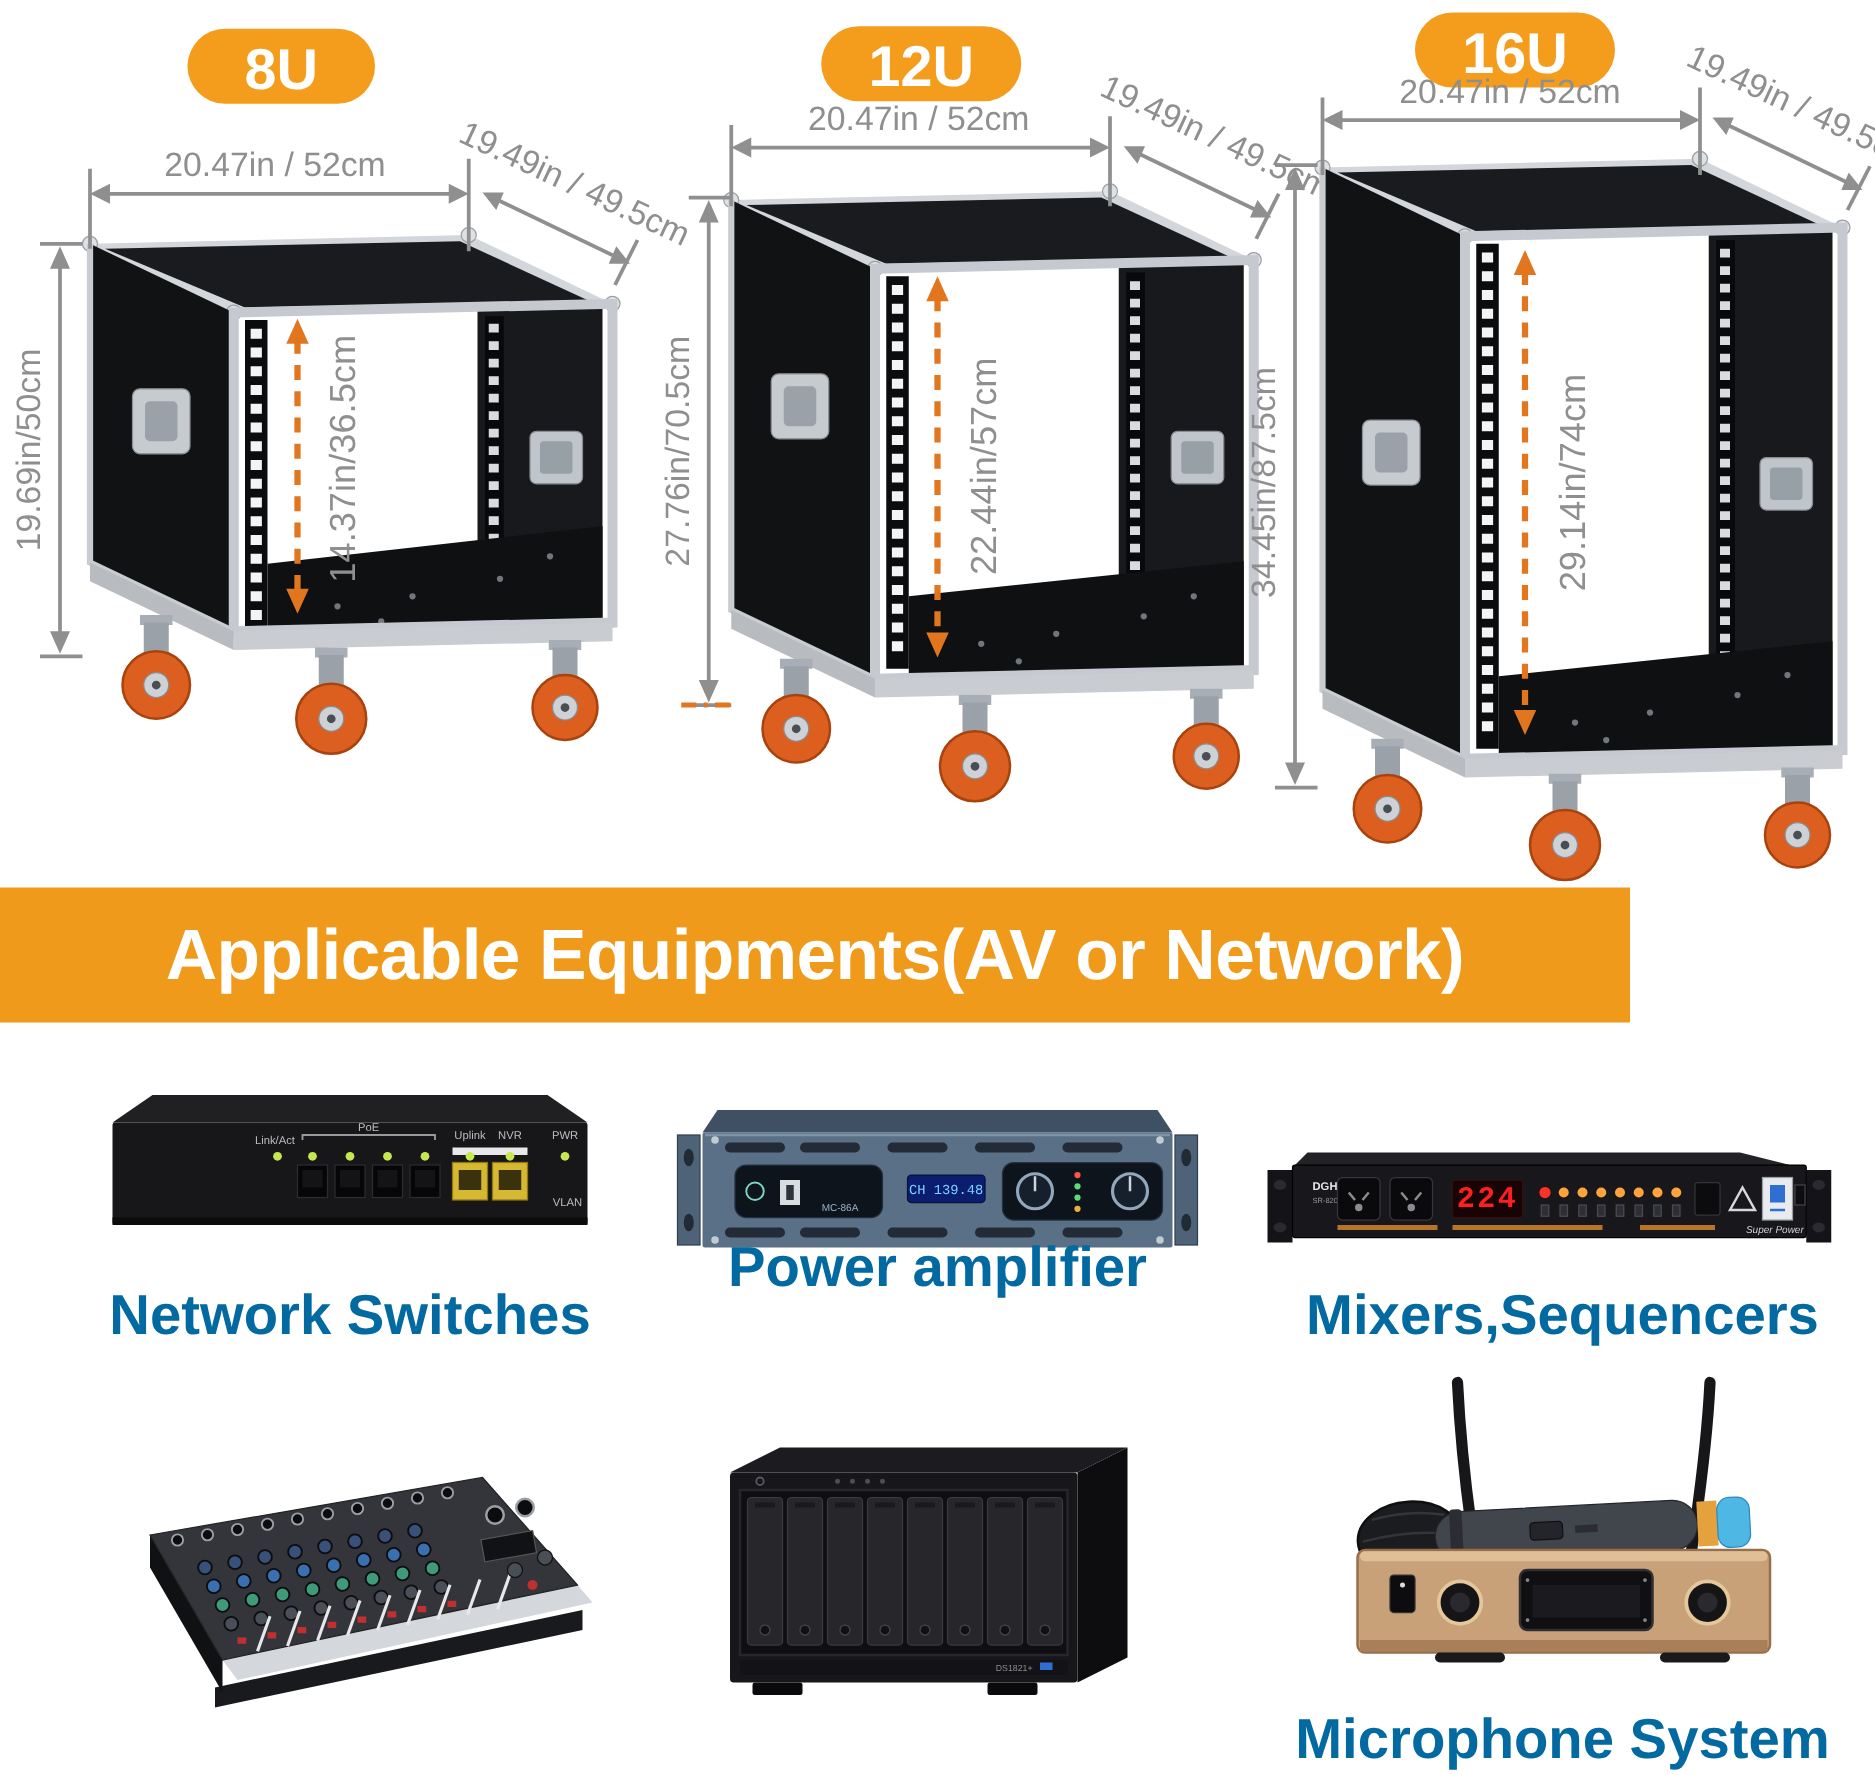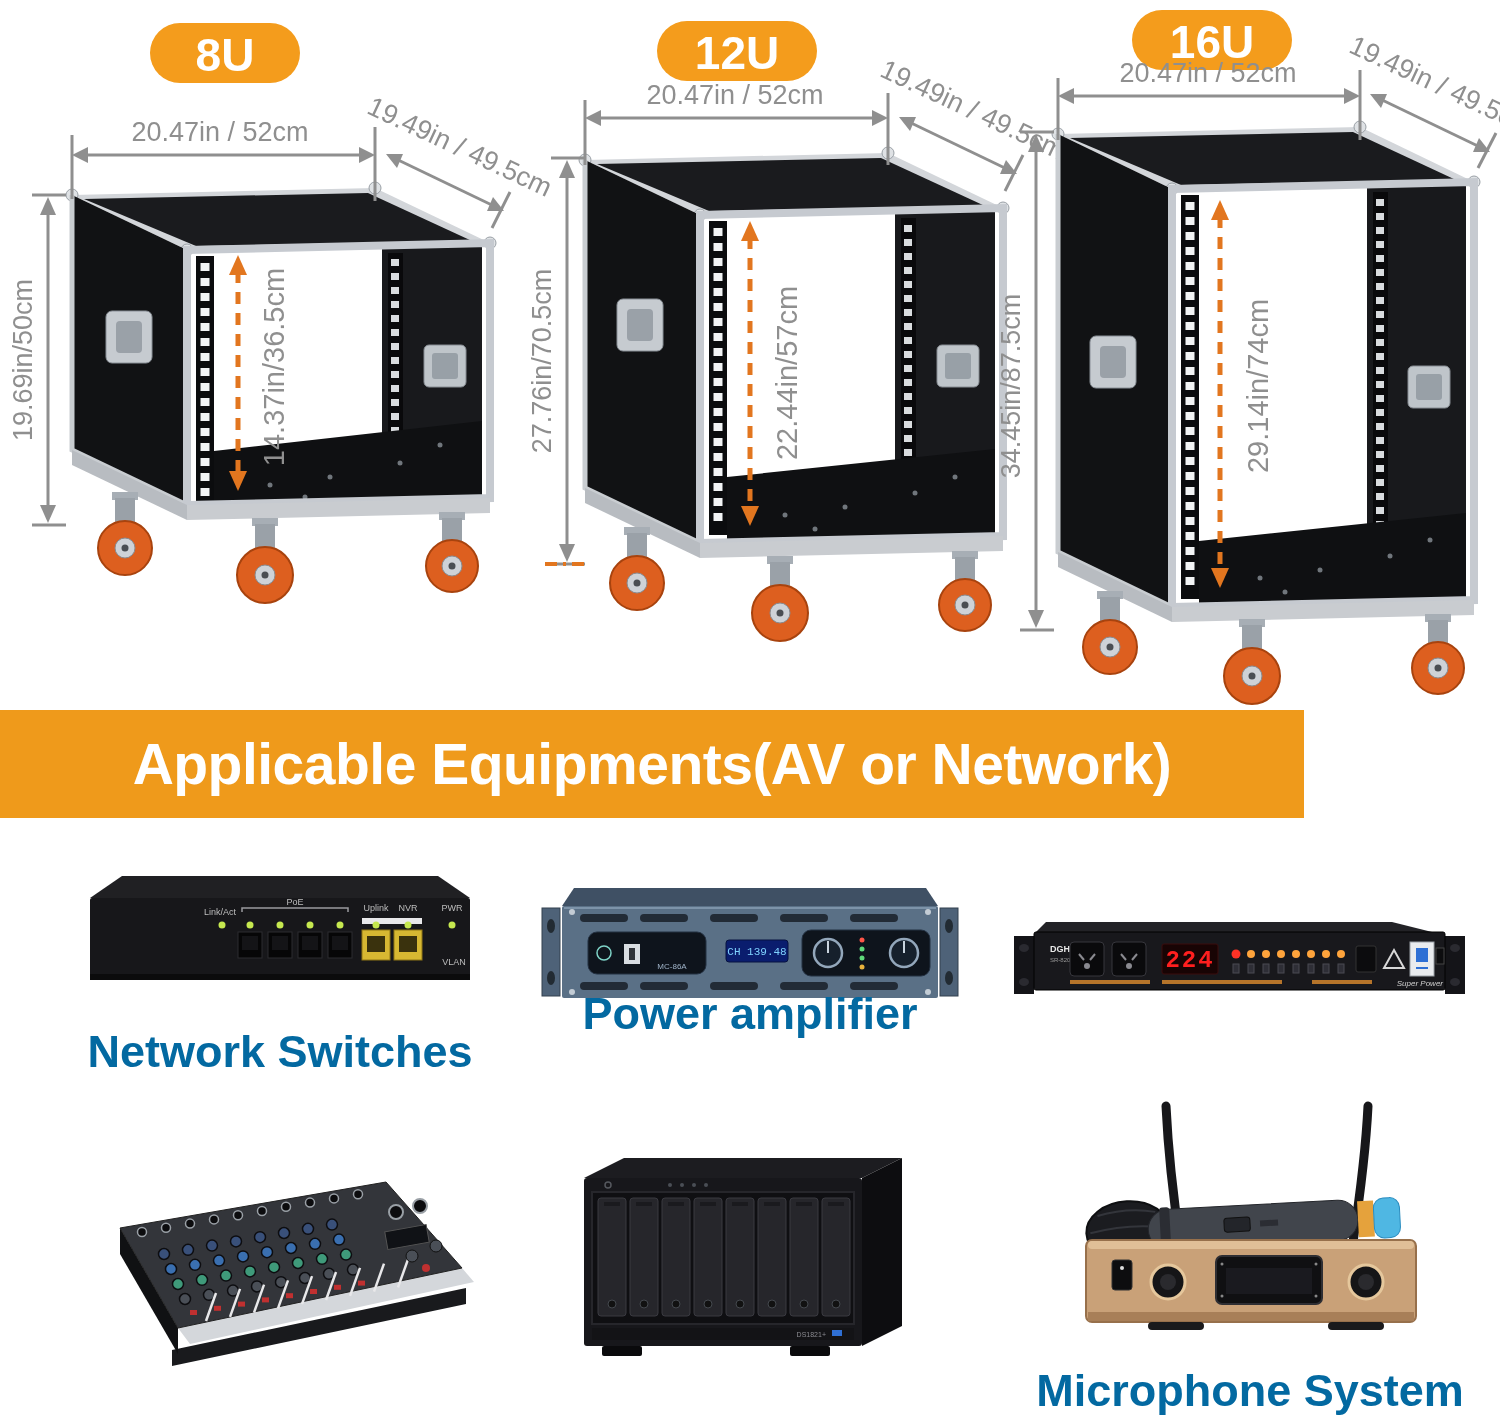--- a/index.html
+++ b/index.html
@@ -442,20 +442,21 @@
     <rect x="344" y="44" width="20" height="26" rx="2" fill="#0c0c0e" stroke="#333"></rect>
     <polygon points="372,66 382,48 392,66" fill="none" stroke="#d8d8d8" stroke-width="2"></polygon>
     <g>
       <rect x="398" y="40" width="24" height="34" fill="#e9ebee" stroke="#9aa0a6"></rect>
       <rect x="404" y="46" width="12" height="14" fill="#2e6fd4"></rect>
       <line x1="404" y1="66" x2="416" y2="66" stroke="#2e6fd4" stroke-width="2"></line>
     </g>
     <rect x="424" y="46" width="8" height="16" fill="#0d0d0f" stroke="#444"></rect>
     <text x="431" y="84" font-size="8" font-style="italic" fill="#cfcfcf" text-anchor="end">Super Power</text>
   </svg>
+  <div class="eq-label" style="left:1010px;top:1026px;width:480px">Mixers,Sequencers</div>
 
   <svg class="abs" style="left:90px;top:1128px" width="410" height="240" viewBox="0 0 410 240">
     <polygon points="88,200 372,140 384,154 100,216" fill="#d4d7db"></polygon>
     <polygon points="82,222 376,160 376,176 82,238" fill="#191a1d"></polygon>
     <polygon points="30,100 88,200 88,226 30,126" fill="#101113"></polygon>
     <polygon points="30,100 296,54 372,140 88,200" fill="#33353a" stroke="#222"></polygon>
     <g>
       <circle cx="52" cy="104" r="4.5" fill="#0c0c0e" stroke="#9aa0a6" stroke-width="1.5"></circle>
       <circle cx="76" cy="99.8" r="4.5" fill="#0c0c0e" stroke="#9aa0a6" stroke-width="1.5"></circle>
       <circle cx="100" cy="95.6" r="4.5" fill="#0c0c0e" stroke="#9aa0a6" stroke-width="1.5"></circle>

